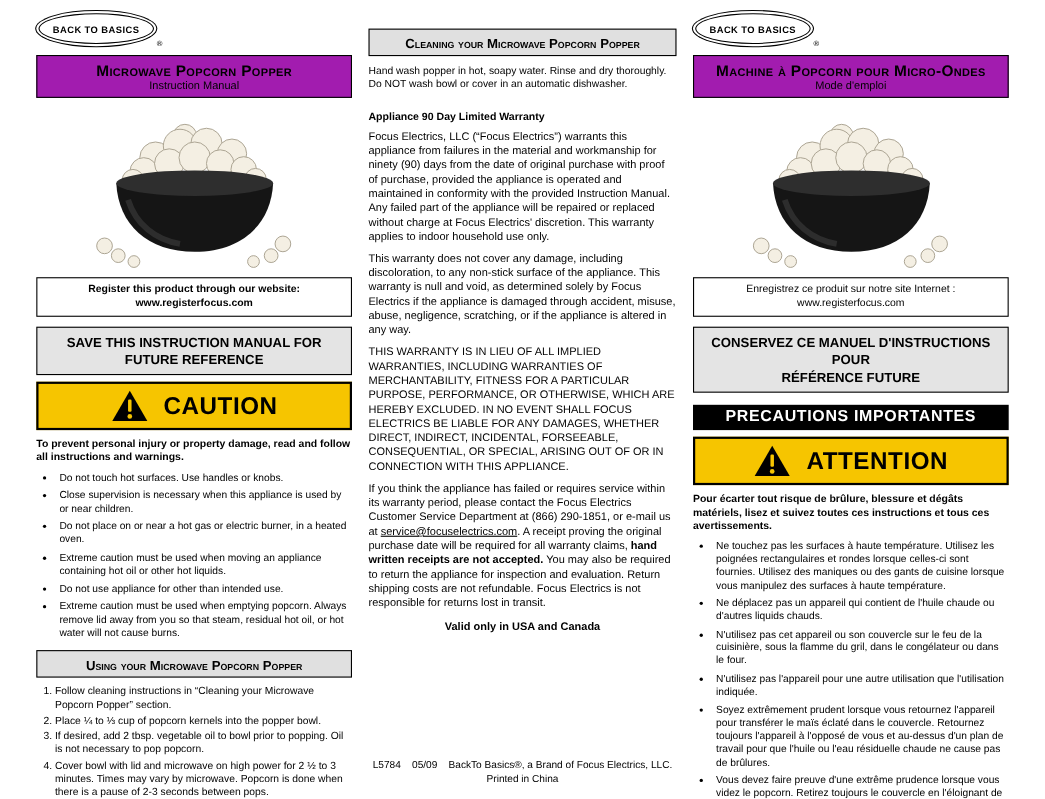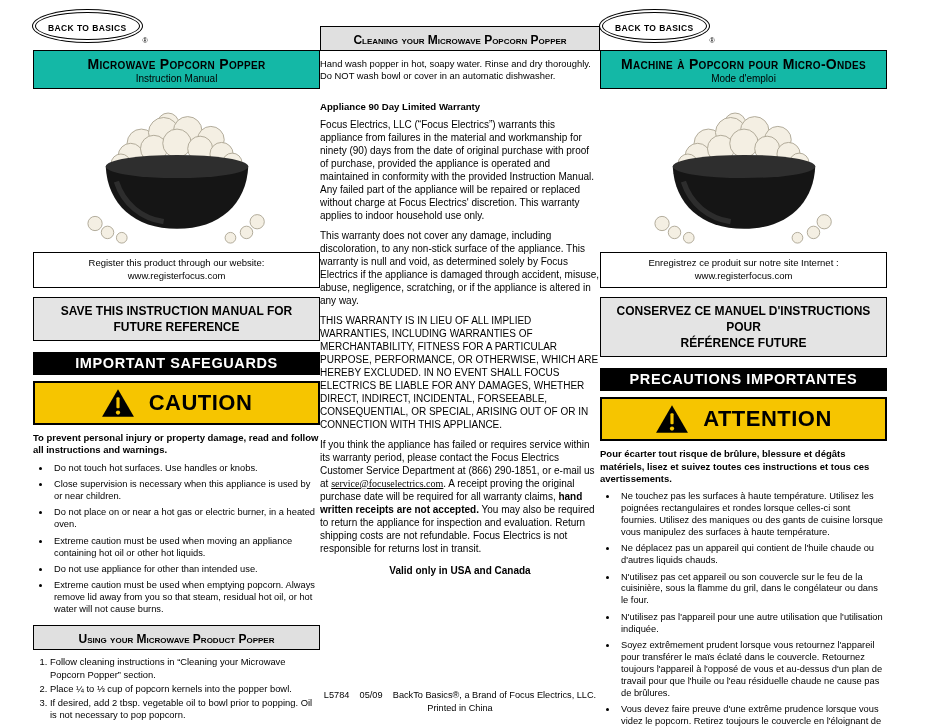--- a/index.html
+++ b/index.html
@@ -1,36 +1,36 @@
 <!DOCTYPE html>
 <html><head>
 <meta charset="utf-8">
 <style>
   * { margin:0; padding:0; box-sizing:border-box; }
   html,body { background:#ffffff; }
   body { font-family:"Liberation Sans", sans-serif; color:#000; }
-  .page { width:950px; height:726px; background:#fff; display:flex; padding:10px 33px 12px; overflow:hidden; }
+  .page { width:950px; height:726px; background:#fff; display:flex; padding:10px 33px 12px; gap:15px; overflow:hidden; }
   .col { display:flex; flex-direction:column; }
   .col-left, .col-right { width:287px; }
   .col-mid { width:280px; padding-top:16px; }
 
   .logo-wrap { position:relative; align-self:flex-start; margin:2px 0 10px 2px; }
   .logo-badge { display:inline-block; border:1.5px solid #000; border-radius:50%; padding:4px 12px;
                 box-shadow:0 0 0 2px #fff, 0 0 0 3px #000; background:#fff; }
   .logo-text { font-size:8.5px; font-weight:bold; letter-spacing:0.4px; white-space:nowrap; }
   .reg-mark { position:absolute; right:-8px; bottom:-4px; font-size:7px; }
 
-  .title-box { border:1px solid #000; background:#14b8a6; text-align:center; padding:5px 4px 4px; }
+  .title-box { border:1px solid #000; background:#a21caf; text-align:center; padding:5px 4px 4px; }
   .doc-title { font-weight:bold; font-variant:small-caps; font-size:14px; letter-spacing:0.3px; }
   .doc-subtitle { font-size:10px; margin-top:1px; }
 
   .bowl-img { display:flex; justify-content:center; margin:8px 0 6px; }
 
   .register-box { border:1px solid #000; background:#fff; text-align:center; font-size:9.5px; line-height:1.35; padding:4px 2px; margin-top:2px; }
-  .register-box.bold { font-weight:normal; }
+  .register-box.bold { font-weight:bold; }
   .save-box { border:1px solid #000; background:#e4e4e4; text-align:center; font-size:12px; font-weight:bold; line-height:1.35; padding:5px 2px; margin-top:9px; }
 
   .black-bar { background:#000; color:#fff; font-weight:bold; text-align:center; font-size:14.5px; letter-spacing:0.6px; padding:3px 0 4px; margin-top:11px; }
 
   .caution-box { border:2px solid #000; background:#f6c500; display:flex; align-items:center; justify-content:center; gap:14px; padding:5px 0; margin-top:6px; }
   .caution-text { font-size:22px; font-weight:bold; letter-spacing:0.5px; }
   .warn-icon svg { display:block; }
 
   .intro { font-weight:bold; font-size:9.5px; line-height:1.3; margin-top:7px; }
 
@@ -39,21 +39,21 @@
 
   .header-box { border:1px solid #000; background:#e0e0e0; text-align:center; font-weight:bold; font-variant:small-caps; font-size:12px; padding:6px 4px 3px; }
   .using-header { margin:5px 0 4px; }
 
   ol.steps { margin:2px 0 0; padding-left:17px; font-size:9.4px; line-height:1.3; }
   ol.steps li { margin-bottom:2px; }
 
   .cleaning-text { font-size:9.4px; line-height:1.32; margin:7px 0 10px; }
   .warranty-title { font-weight:bold; text-align:left; font-size:9.6px; margin:8px 0 6px; }
   .para { font-size:10px; line-height:1.3; margin-bottom:7px; }
-  .para .u { text-decoration:underline;font-family:Liberation Serif, serif; }
+  .para .u { text-decoration:underline; }
   .para .b { font-weight:bold; }
   .valid-line { font-weight:bold; text-align:center; font-size:10px; margin-top:3px; }
 
   .footer { margin-top:auto; text-align:center; font-size:9.2px; line-height:1.35; }
   .pre { white-space:pre-wrap; }
 
   .pc { fill:#f4efe3; stroke:#aaa391; stroke-width:1; }
 </style>
 </head>
 <body>
@@ -102,21 +102,20 @@
     <div class="register-box bold">
       <div>Register this product through our website:</div>
       <div>www.registerfocus.com</div>
     </div>
 
     <div class="save-box">
       <div>SAVE THIS INSTRUCTION MANUAL FOR</div>
       <div>FUTURE REFERENCE</div>
     </div>
 
-    <div class="black-bar">IMPORTANT SAFEGUARDS</div>
 
     <div class="caution-box">
       <span class="warn-icon">
         <svg viewBox="0 0 64 56" width="34" height="30">
           <path d="M32 2 L62 54 L2 54 Z" fill="#000"></path>
           <rect x="29" y="17" width="6" height="21" rx="2" fill="#f6c500"></rect>
           <circle cx="32" cy="46" r="4" fill="#f6c500"></circle>
         </svg>
       </span>
       <span class="caution-text">CAUTION</span>
@@ -126,21 +125,21 @@
 
     <ul class="bullets">
         <li>Do not touch hot surfaces.  Use handles or knobs.</li>
         <li>Close supervision is necessary when this appliance is used by or near children.</li>
         <li>Do not place on or near a hot gas or electric burner, in a heated oven.</li>
         <li>Extreme caution must be used when moving an appliance containing hot oil or other hot liquids.</li>
         <li>Do not use appliance for other than intended use.</li>
         <li>Extreme caution must be used when emptying popcorn. Always remove lid away from you so that steam, residual hot oil, or hot water will not cause burns.</li>
       </ul>
 
-    <div class="header-box using-header">Using your Microwave Product Popper</div>
+    <div class="header-box using-header">Using your Microwave Popcorn Popper</div>
 
     <ol class="steps">
         <li>Follow cleaning instructions in “Cleaning your Microwave Popcorn Popper” section.</li>
         <li>Place ¼ to ⅓ cup of popcorn kernels into the popper bowl.</li>
         <li>If desired, add 2 tbsp. vegetable oil to bowl prior to popping. Oil is not necessary to pop popcorn.</li>
         <li>Cover bowl with lid and microwave on high power for 2 ½ to 3 minutes. Times may vary by microwave. Popcorn is done when there is a pause of 2-3 seconds between pops.</li>
       </ol>
 
   </div>
 

